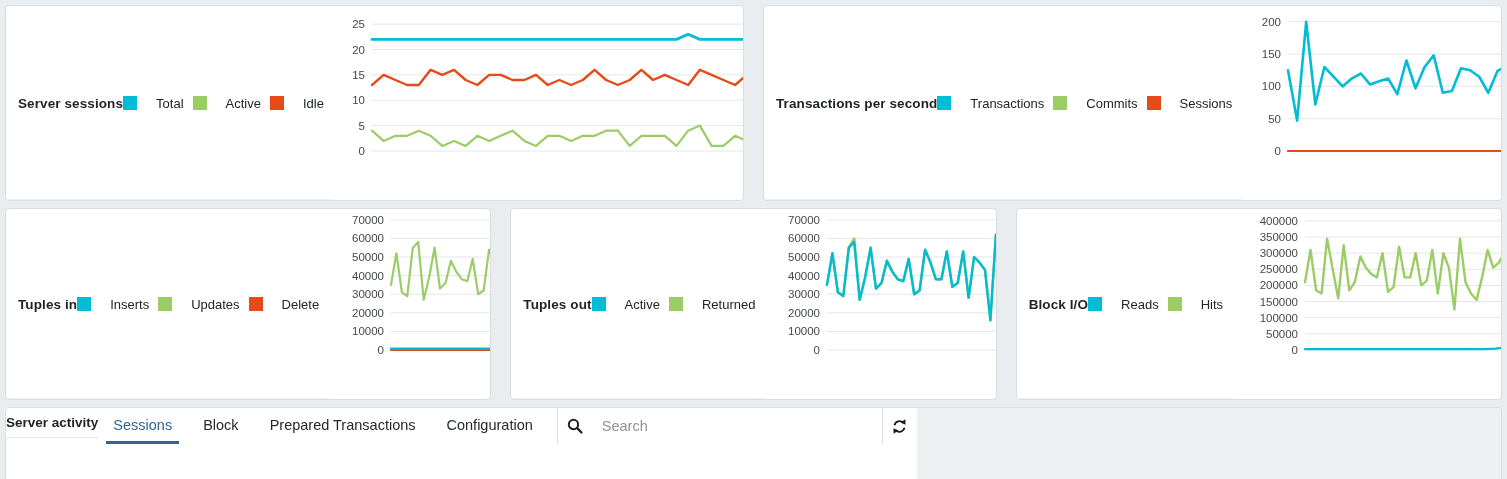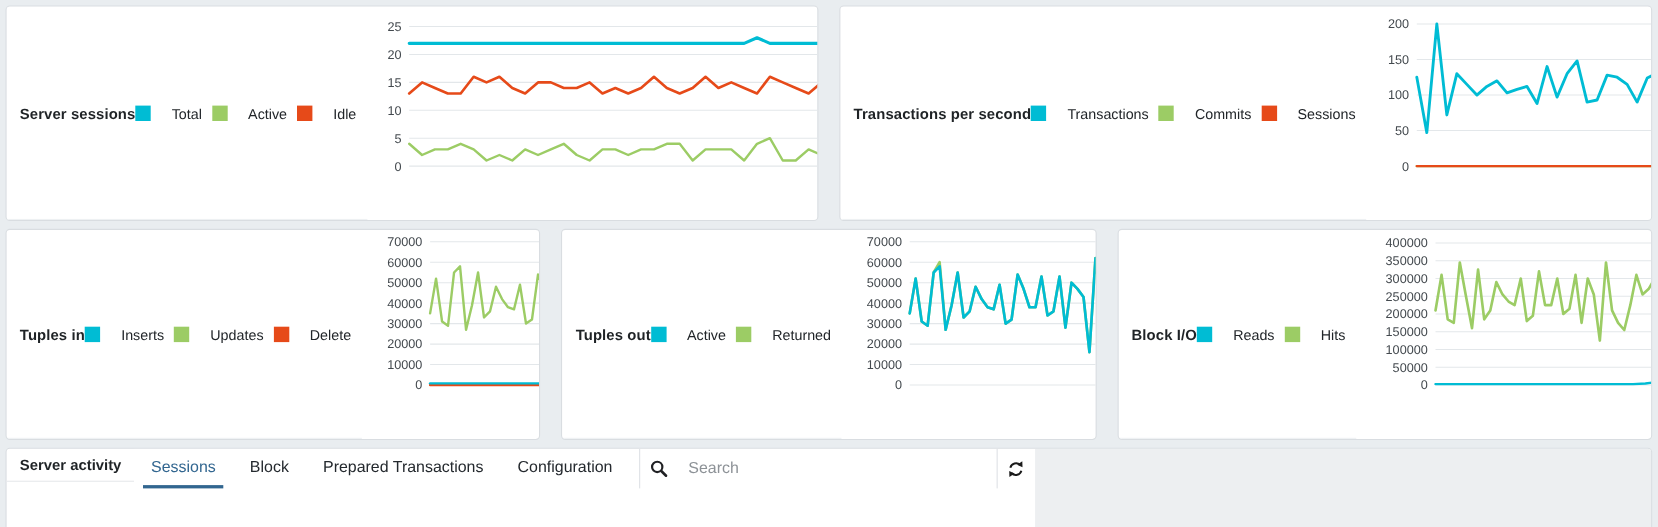--- a/index.html
+++ b/index.html
@@ -25,21 +25,21 @@
   .panel-title{font-weight:700;font-size:13.5px;color:#1f2326;letter-spacing:.1px;}
   .legend{display:flex;align-items:center;gap:9px;}
   .legend-item{display:flex;align-items:center;gap:19px;font-size:13px;color:#212529;}
   .swatch{width:14px;height:14px;display:inline-block;background:#ccc;}
   .chart-wrap{flex:1 1 auto;min-height:0;}
   svg{display:block;}
 
   
   .activity-panel{margin-top:7px;height:110px;}
   .activity-header{
-    padding:6px 12px;border-bottom:1px solid #e6e9ec;
+    padding:6px 0;border-bottom:1px solid #e6e9ec;
     font-weight:700;font-size:13.5px;color:#1f2326;height:17px;line-height:17px;
   }
   .tabbar{display:flex;align-items:stretch;height:36px;flex:0 0 auto;background:#fff;}
   .tabs{display:flex;flex:1;padding-left:8px;min-width:0;}
   .tab{
     display:flex;align-items:center;padding:0 7px;margin-right:17px;
     font-size:14.5px;color:#24292e;border-bottom:3px solid transparent;cursor:pointer;white-space:nowrap;text-align:center;
   }
   .tab.active{color:#326690;border-bottom-color:#326690;}
   .search-section{

